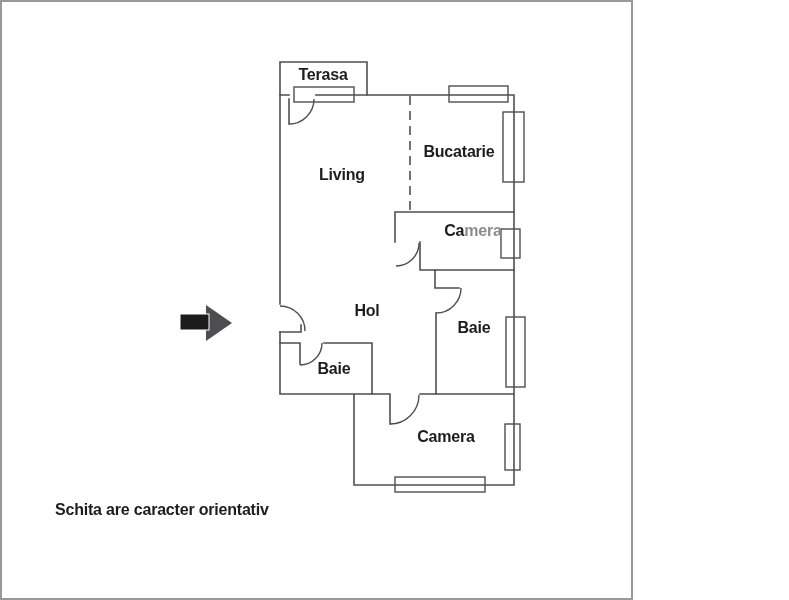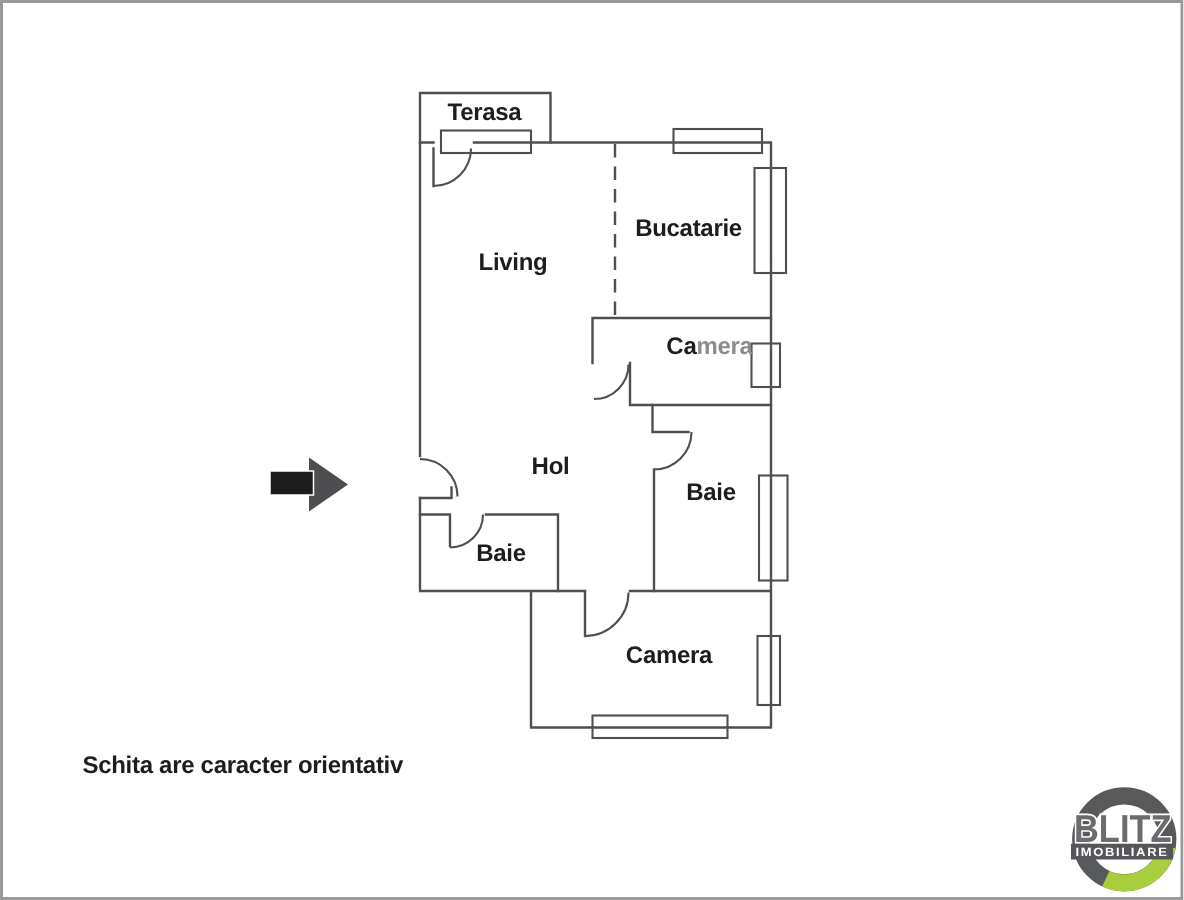--- a/index.html
+++ b/index.html
@@ -1,18 +1,18 @@
 <!DOCTYPE html>
 <html><head>
 <meta charset="utf-8">
 <style>
   html,body{margin:0;padding:0;background:#fff;}
   .frame{
     position:relative;
-    width:789px;height:600px;
+    width:633px;height:600px;
     box-sizing:border-box;
     border:2px solid #999;
     background:#fff;
     font-family:"Liberation Sans", sans-serif;
     overflow:hidden;
   }
   svg{position:absolute;left:0;top:0;}
   .room-label{
     font-family:"Liberation Sans", sans-serif;
     font-size:16px;

